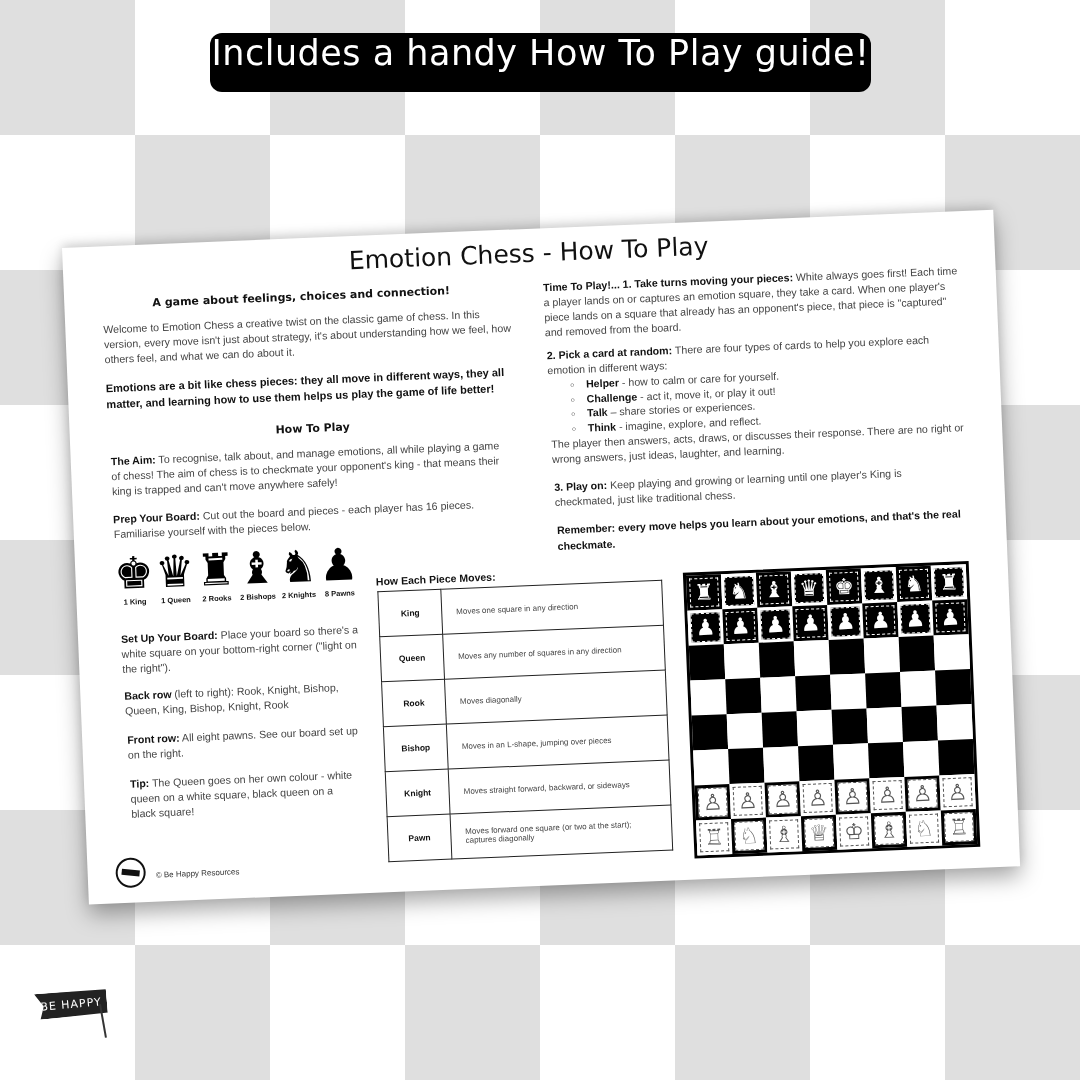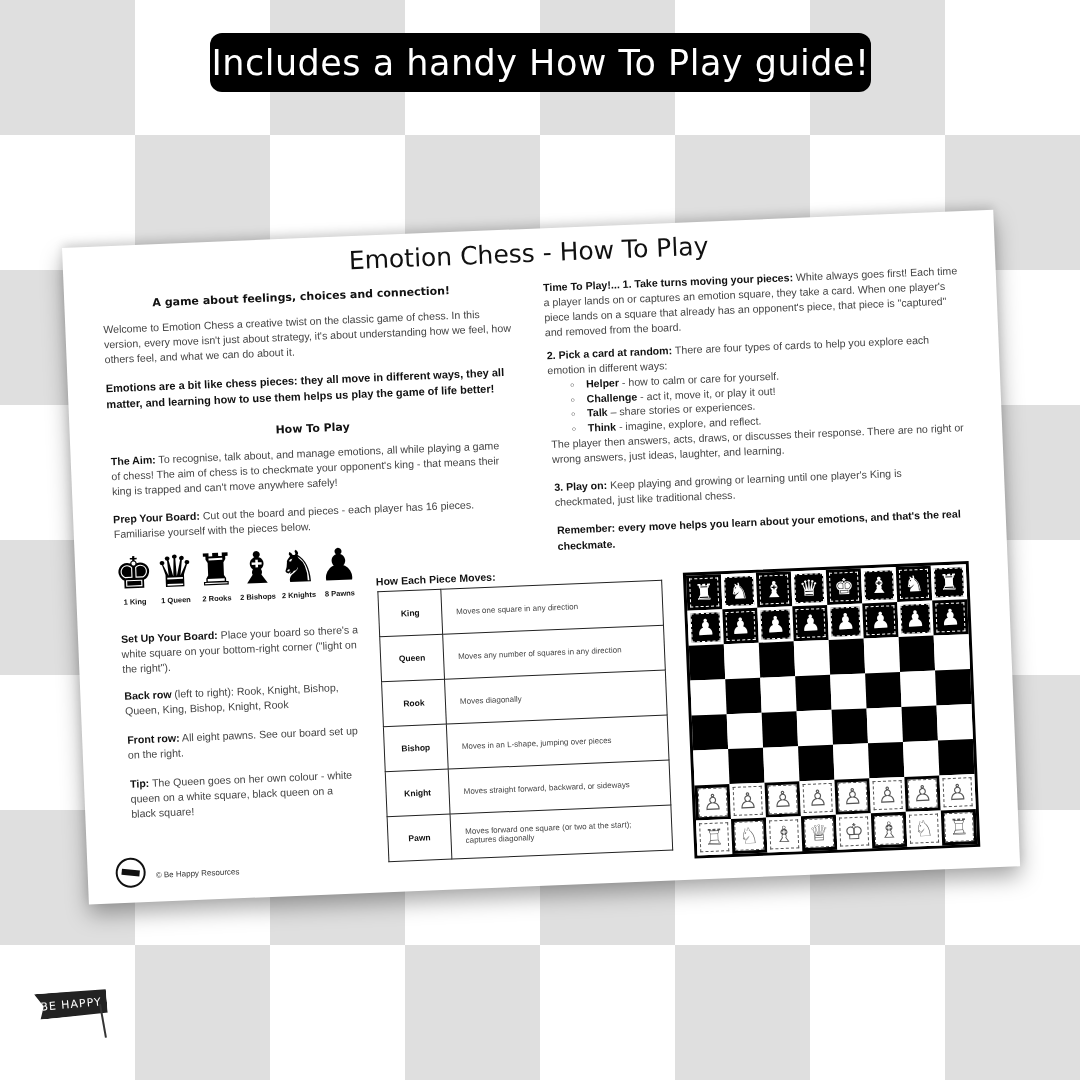--- a/index.html
+++ b/index.html
@@ -9,21 +9,21 @@
     background-image:
       linear-gradient(45deg, transparent 0),
       conic-gradient(#ffffff 0 25%, #dfdfdf 0 50%, #ffffff 0 75%, #dfdfdf 0);
     background-size: 270px 270px;
     background-position: 0 0;
     font-family: "Liberation Sans", sans-serif;
   }
   .banner {
     position:absolute; left:210px; top:33px; width:661px; height:59px;
     background:#000; border-radius:12px;
-    display:flex; align-items:center; justify-content:center;
+    display:flex; align-items:flex-start; justify-content:center;
   }
   .banner-text {
     color:#fff; font-family:"DejaVu Sans", sans-serif; font-size:35px; letter-spacing:0.5px;
   }
   .sheet {
     position:absolute; left:62px; top:248px; width:932px; height:657px;
     background:#fff; transform-origin:0 0; transform:rotate(-2.35deg);
     box-shadow: 0 10px 22px rgba(0,0,0,0.35), 0 -4px 10px rgba(0,0,0,0.12);
     color:#222;
   }

